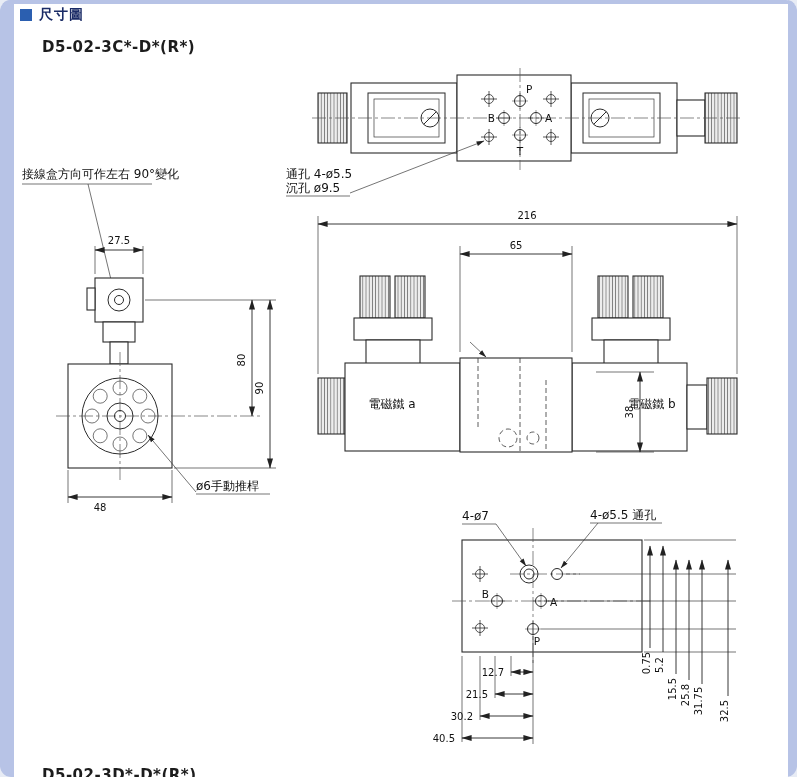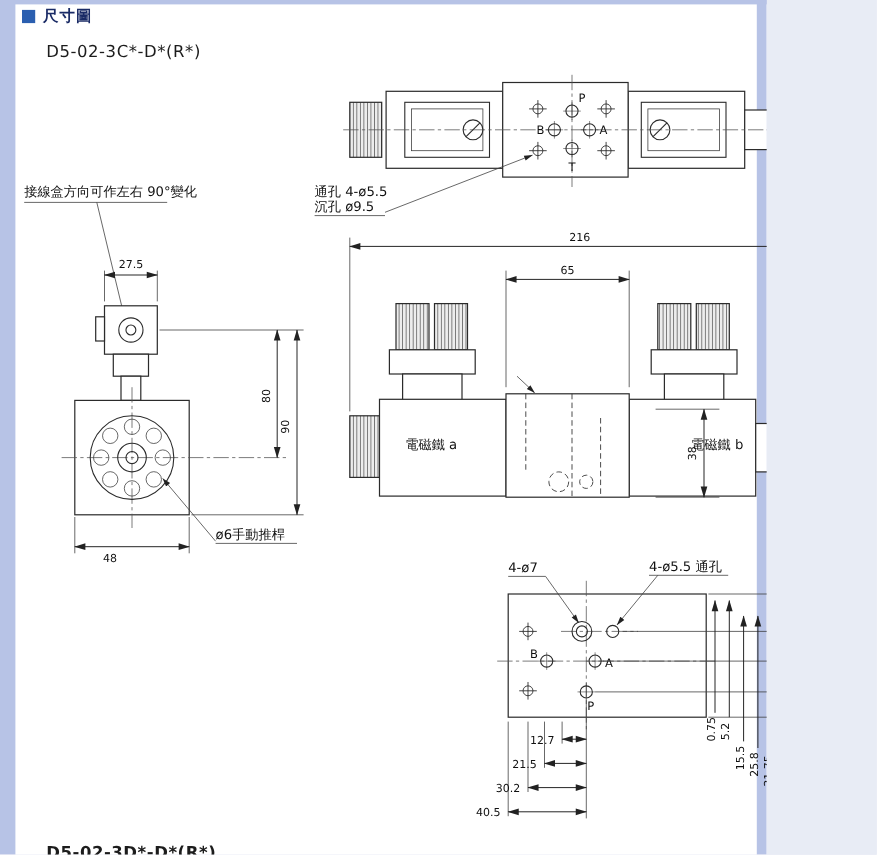--- a/index.html
+++ b/index.html
@@ -1,27 +1,27 @@
 <!DOCTYPE html>
 <html><head>
 <meta charset="utf-8">
 <style>
   html,body{margin:0;padding:0;background:#e8ecf5;}
   .page{
-    position:relative;width:697px;height:777px;background:#fff;
-    overflow:hidden;font-family:"DejaVu Sans",sans-serif;color:#1c1c1c;
+    position:relative;width:797px;height:777px;background:#fff;
+    overflow:hidden;font-family:"DejaVu Sans",sans-serif;color:#1c1c1c;border-radius:11px;
   }
   .edge{position:absolute;background:#b7c3e6;}
   .edge.top{left:0;top:0;width:797px;height:4px;}
   .edge.left{left:0;top:0;width:14px;height:777px;}
   .edge.right{right:0;top:0;width:9px;height:777px;}
   .hdr{position:absolute;left:20px;top:6px;display:flex;align-items:center;}
   .sq{display:inline-block;width:12px;height:12px;background:#2b5fb0;}
   .hdr-txt{margin-left:7px;font-size:14px;font-weight:bold;color:#1a2b66;letter-spacing:1px;}
-  .model{position:absolute;left:42px;top:38px;font-size:15px;font-weight:normal;letter-spacing:.5px;}
+  .model{position:absolute;left:42px;top:38px;font-size:15px;font-weight:bold;letter-spacing:.5px;}
   .std{position:absolute;top:40px;right:62px;font-size:14px;letter-spacing:1px;}
   .next-model{position:absolute;left:42px;top:766px;font-size:15px;font-weight:bold;letter-spacing:.5px;}
   svg.canvas{position:absolute;left:0;top:0;}
   svg .ln{stroke:#2b2b2b;stroke-width:1;fill:none;}
   svg .wf{fill:#ffffff;stroke:#2b2b2b;stroke-width:1.1;}
   svg .kn{fill:url(#kn);stroke:#2b2b2b;stroke-width:1.1;}
   svg .thin{stroke:#3a3a3a;stroke-width:.7;fill:none;}
   svg .ext{stroke:#3a3a3a;stroke-width:.7;fill:none;}
   svg .dim{stroke:#222;stroke-width:.9;fill:none;}
   svg .cl{stroke:#555;stroke-width:.7;fill:none;stroke-dasharray:14 3 3 3;}

